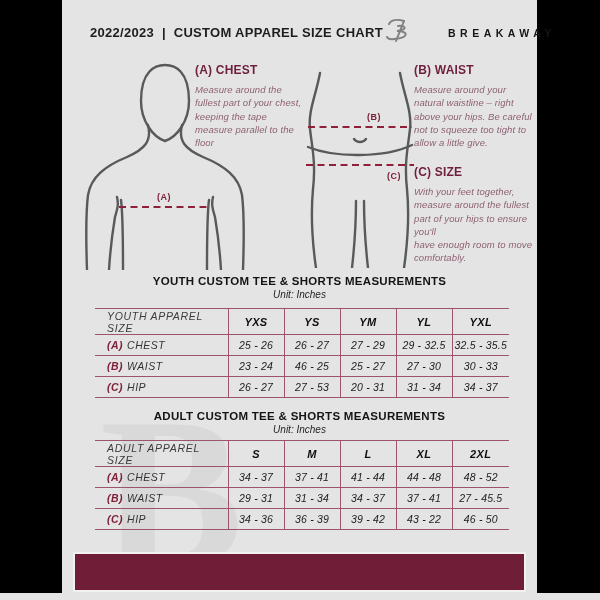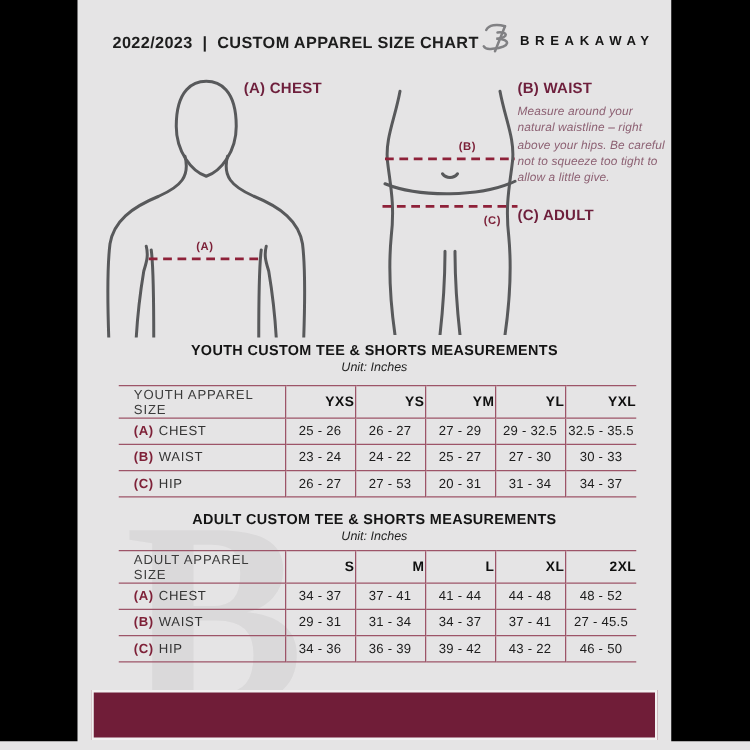--- a/index.html
+++ b/index.html
@@ -16,21 +16,21 @@
     background:#e5e4e5; z-index:6;
   }
 
   
   .header-row {
     position:absolute; top:17px; left:28px; right:24px;
     display:flex; justify-content:space-between; align-items:center;
   }
   .doc-title { font-weight:bold; font-size:13px; letter-spacing:0.3px; color:#1d1d1d; white-space:pre; }
   .brand { display:flex; align-items:center; gap:7px; }
-  .brand-name { font-weight:bold; font-size:10.5px; letter-spacing:4.5px; color:#161616; }
+  .brand-name { font-weight:bold; font-size:10.5px; letter-spacing:4.5px; color:#161616;margin-left:32px; }
 
   
   .diagram { position:absolute; top:55px; left:0; width:475px; height:215px; }
   .fig-upper { position:absolute; left:15px; top:0; }
   .fig-lower { position:absolute; left:238px; top:0; }
   .outline { fill:none; stroke:#58595b; stroke-width:2.4; stroke-linecap:round; }
   .dashline { stroke:#8e2139; stroke-width:2.2; stroke-dasharray:7 4.5; fill:none; }
   .measure-label {
     font-family:"Liberation Sans", sans-serif; font-size:9px; font-weight:bold;
     fill:#7c2038; letter-spacing:0.5px;
@@ -54,30 +54,30 @@
     position:absolute; left:0; width:475px; text-align:center;
     font-style:italic; font-size:10px; color:#1f1f1f;
   }
   #youth-title { top:275px; }  #youth-unit { top:289px; }
   #adult-title { top:410px; }  #adult-unit { top:424px; }
 
   
   table.size-table {
     position:absolute; left:33px; width:414px;
     border-collapse:collapse; table-layout:fixed;
-    border-bottom:1.5px solid #9d5468; z-index:2;
+    border-bottom:1.5px solid #9d5468; z-index:2;font-style:italic;
   }
   #youth-table { top:308px; }
   #adult-table { top:440px; }
   .size-table td { border-top:1.5px solid #9d5468; padding:0; }
   .size-table td + td { border-left:1.3px solid #9d5468; }
   .size-table tr.hdr td { height:25px; }
   .size-table tr.data td { height:20px; }
   td.lbl { padding-left:12px; font-size:10.5px; color:#3b3b3b; letter-spacing:0.7px; }
-  td.sz  { text-align:right; font-weight:bold; font-size:11px; color:#0f0f0f; letter-spacing:0.4px; }
+  td.sz  { text-align:center; font-weight:bold; font-size:11px; color:#0f0f0f; letter-spacing:0.4px; }
   td.rowlbl { padding-left:12px; font-size:10.5px; color:#333; letter-spacing:0.5px; }
   .pfx { font-weight:bold; color:#7e2138; margin-right:4px; }
   td.val { text-align:center; font-size:10.5px; color:#1c1c1c; letter-spacing:0.2px; }
 
   
   .footer-bar {
     position:absolute; left:11px; top:552px; width:449px; height:36px;
     background:#701d38; border:2px solid #f2f1f1; z-index:3;
   }
   .watermark {
@@ -132,27 +132,30 @@
       <path class="outline" d="M56 146 C56 170 54 195 52 213"></path>
       <path class="outline" d="M64 146 C64 170 66 195 68 213"></path>
       <line class="dashline" x1="8" y1="72" x2="112" y2="72"></line>
       <text class="measure-label" x="74" y="65" text-anchor="middle">(B)</text>
       <line class="dashline" x1="6" y1="110" x2="114" y2="110"></line>
       <text class="measure-label" x="94" y="124" text-anchor="middle">(C)</text>
     </svg>
 
     <div class="instr instr-chest">
       <h3>(A) CHEST</h3>
+      <p>Measure around the fullest part of your chest, keeping the tape measure parallel to the floor</p>
     </div>
     <div class="instr instr-waist">
       <h3>(B) WAIST</h3>
       <p>Measure around your natural waistline – right above your hips. Be careful not to squeeze too tight to allow a little give.</p>
     </div>
     <div class="instr instr-hips">
-      <h3>(C) ADULT</h3>
+      <h3>(C) SIZE</h3>
+      <p>With your feet together, measure around the fullest part of your hips to ensure you'll
+have enough room to move comfortably.</p>
     </div>
   </div>
 
   <div class="sec-title" id="youth-title">YOUTH CUSTOM TEE &amp; SHORTS MEASUREMENTS</div>
   <div class="sec-unit" id="youth-unit">Unit: Inches</div>
 
   <table class="size-table" id="youth-table">
     <colgroup>
         <col style="width:133px">
         <col style="width:56px">
@@ -174,21 +177,21 @@
       <td class="rowlbl"><span class="pfx">(A)</span><span>CHEST</span></td>
       <td class="val">25 - 26</td>
       <td class="val">26 - 27</td>
       <td class="val">27 - 29</td>
       <td class="val">29 - 32.5</td>
       <td class="val">32.5 - 35.5</td>
     </tr>
     <tr class="data">
       <td class="rowlbl"><span class="pfx">(B)</span><span>WAIST</span></td>
       <td class="val">23 - 24</td>
-      <td class="val">24 - 22</td>
+      <td class="val">46 - 25</td>
       <td class="val">25 - 27</td>
       <td class="val">27 - 30</td>
       <td class="val">30 - 33</td>
     </tr>
     <tr class="data">
       <td class="rowlbl"><span class="pfx">(C)</span><span>HIP</span></td>
       <td class="val">26 - 27</td>
       <td class="val">27 - 53</td>
       <td class="val">20 - 31</td>
       <td class="val">31 - 34</td>

